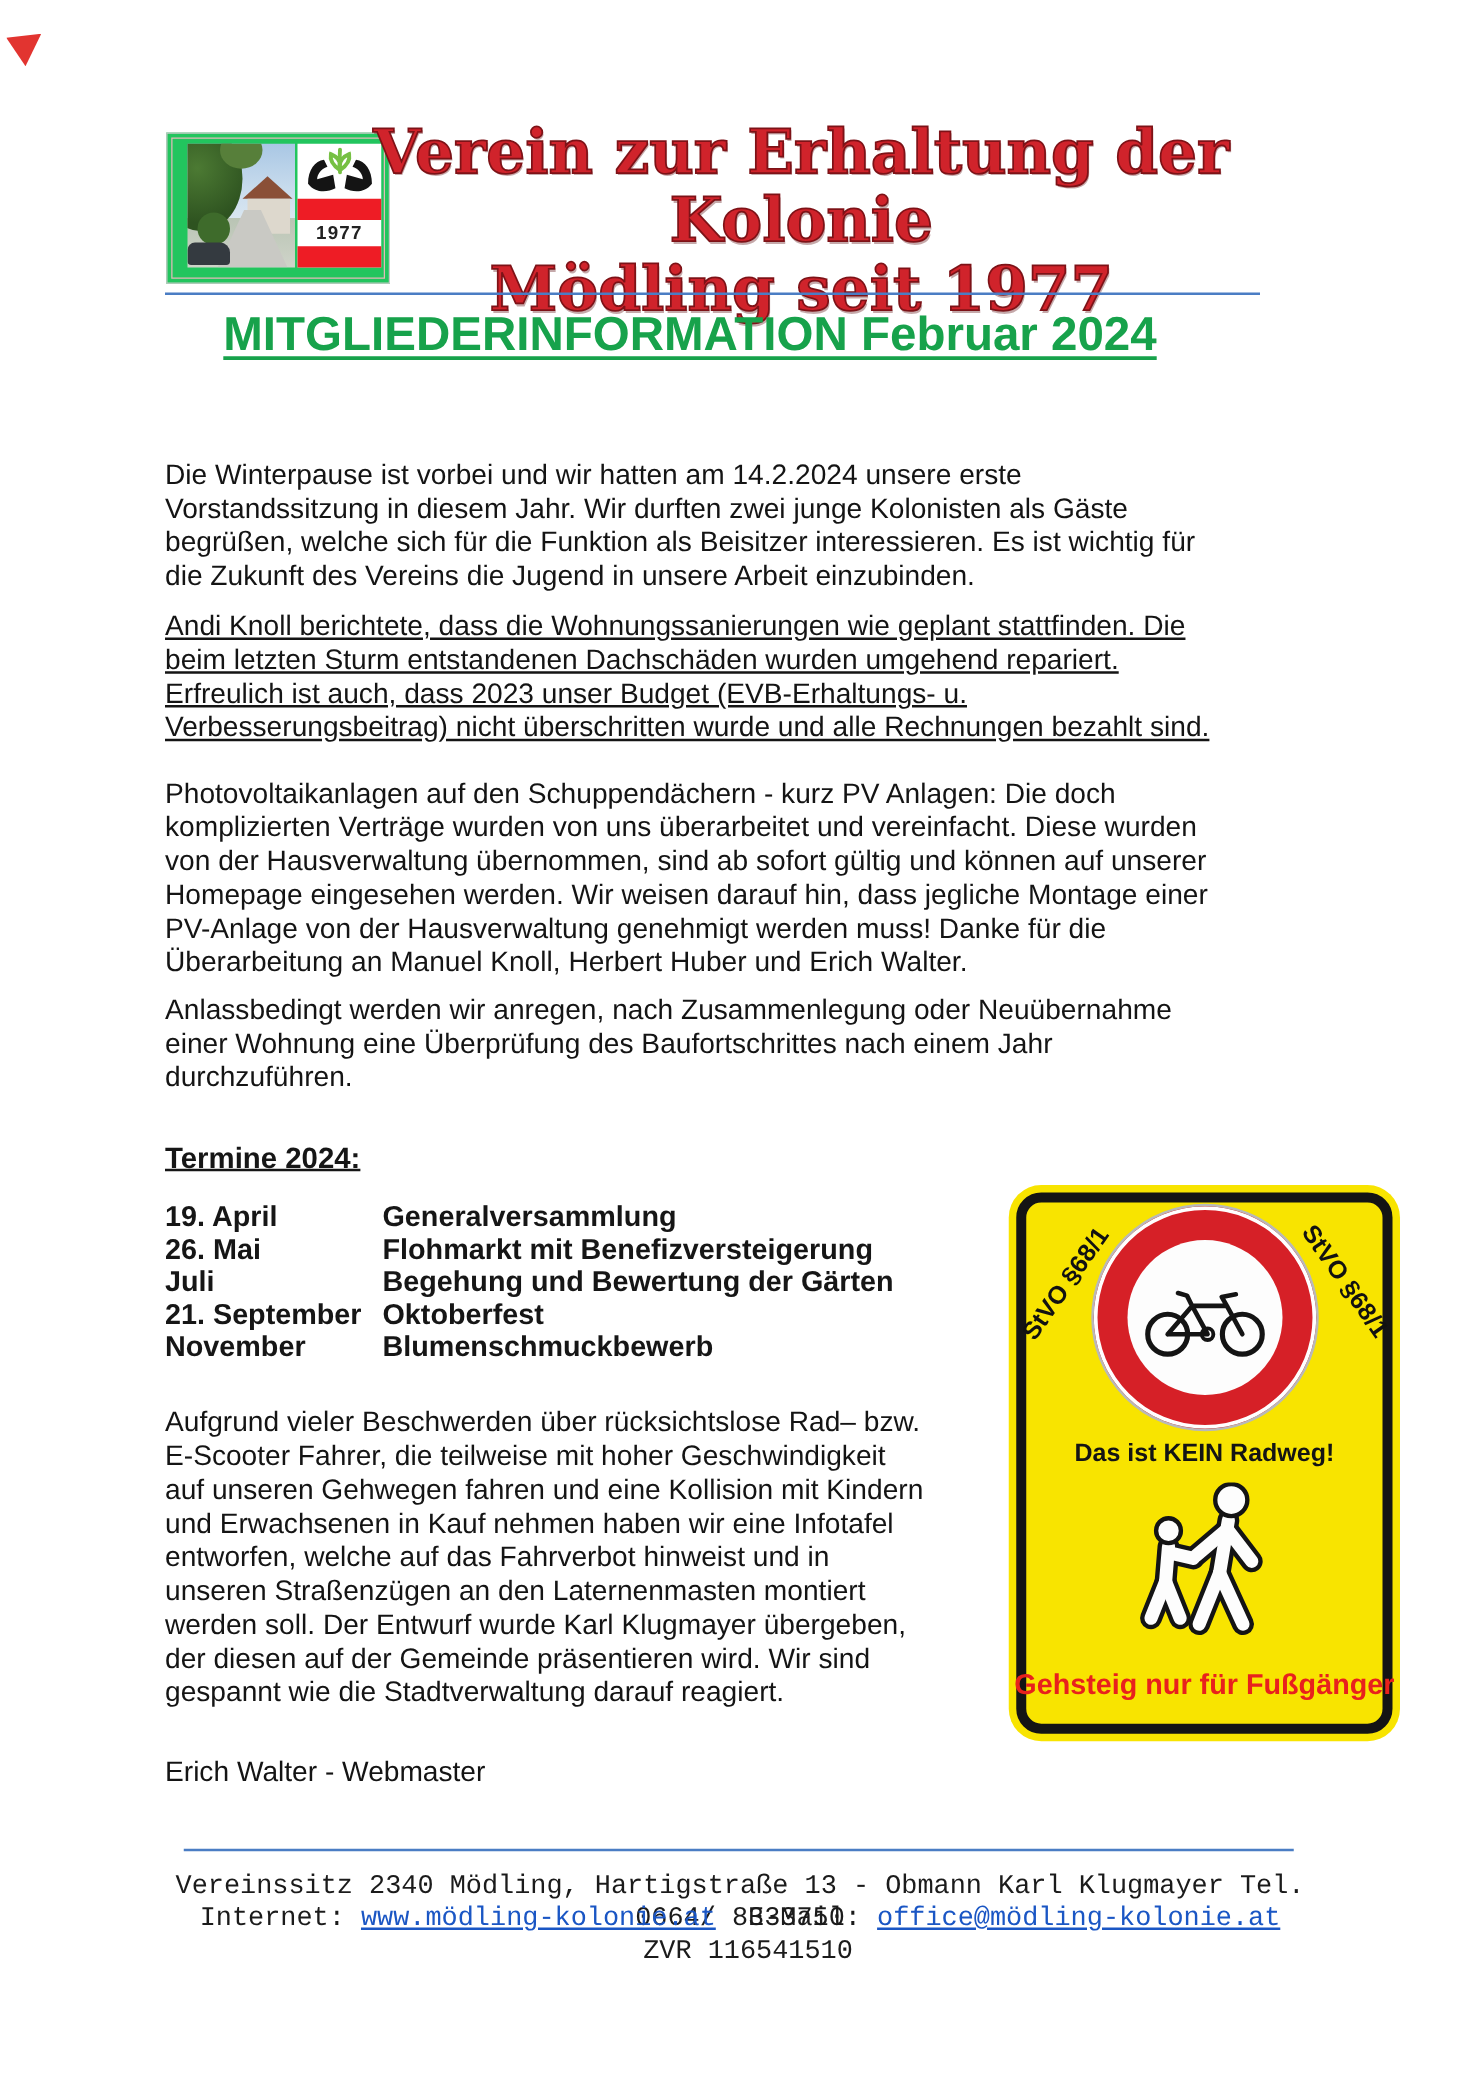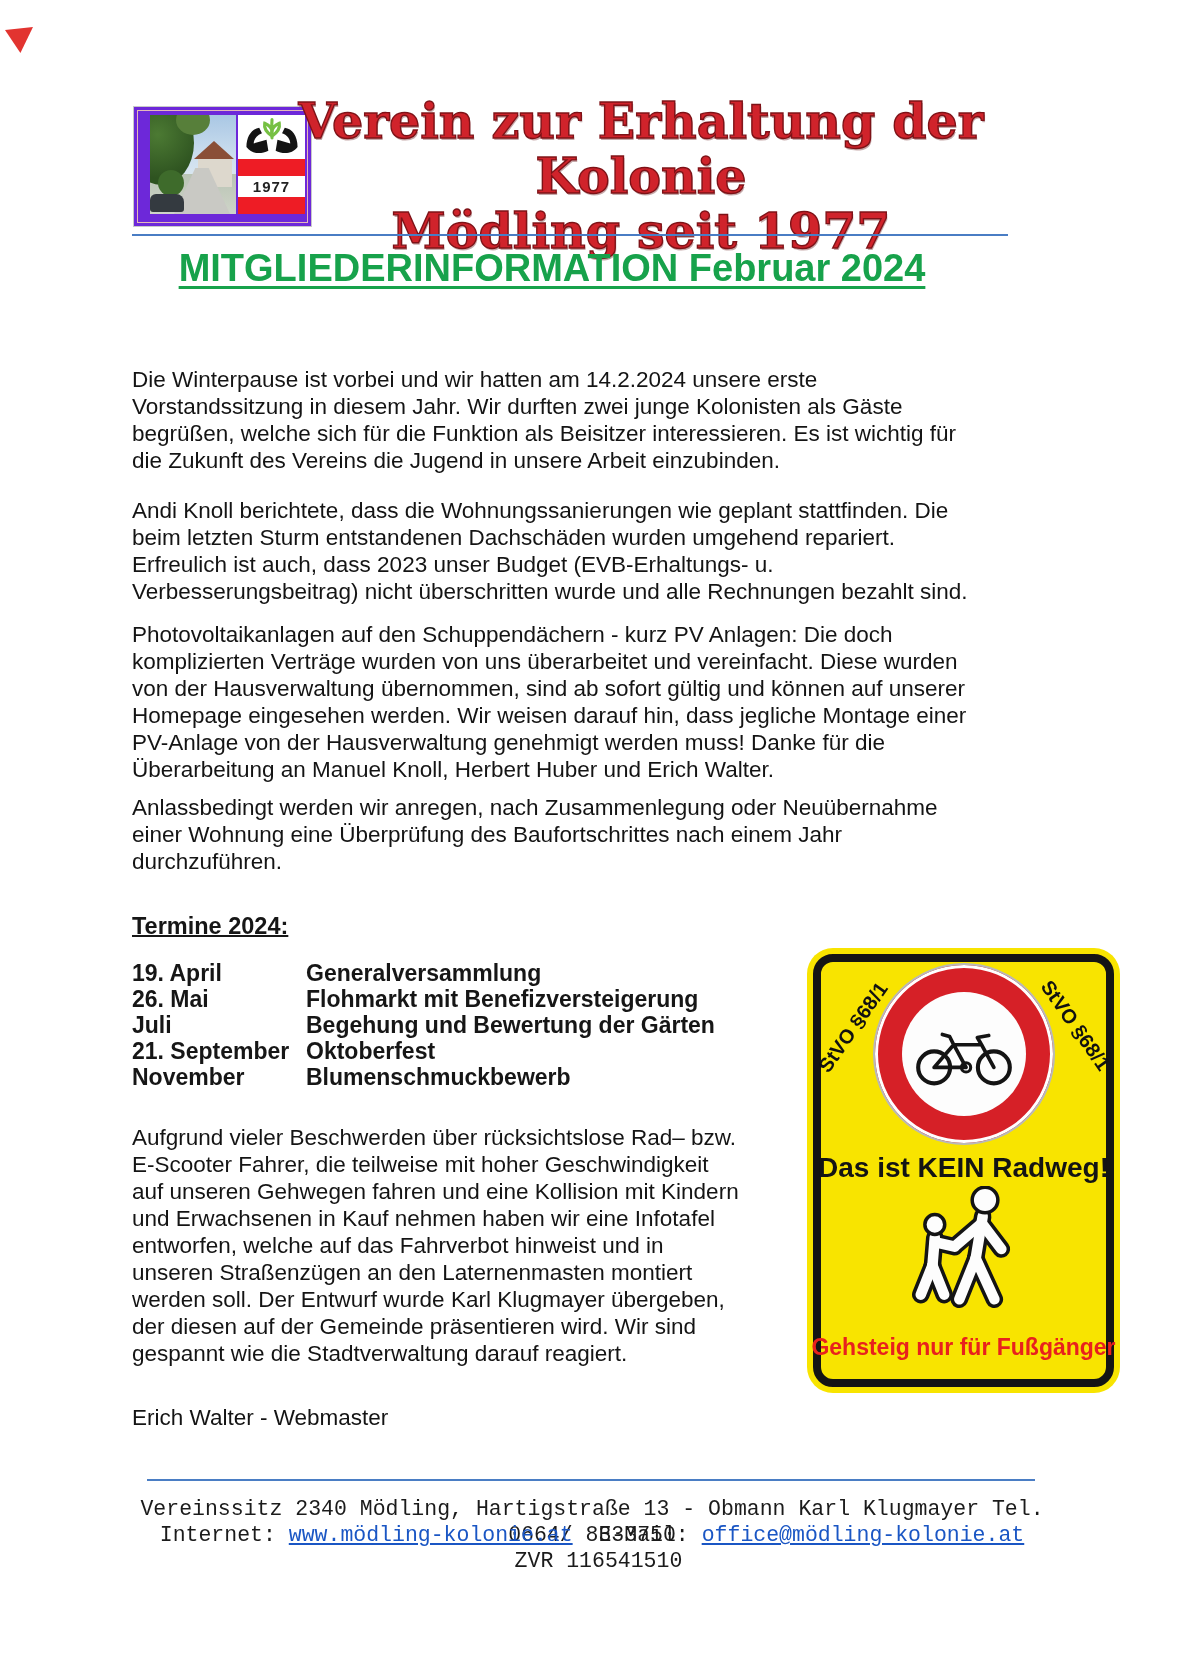--- a/index.html
+++ b/index.html
@@ -6,21 +6,21 @@
   #page{position:relative;width:1178px;height:1668px;background:#ffffff;
         font-family:"Liberation Sans",sans-serif;color:#161616;overflow:hidden;}
 
   .abs{position:absolute;}
 
   
   #corner-mark{left:5px;top:27px;width:28px;height:26px;background:#e23430;
     clip-path:polygon(0 12%,100% 0,55% 100%);}
 
   
-  #logo{left:133px;top:106px;width:177px;height:119px;border:1px solid #c9c9c9;background:#6d28d9;}
+  #logo{left:133px;top:106px;width:177px;height:119px;border:1px solid #c9c9c9;background:#22c55e;}
   #logo .inner{position:absolute;inset:3px;border:1px solid #e4b9b9;}
   #photo{position:absolute;left:16px;top:8px;width:86px;height:99px;overflow:hidden;
     background:linear-gradient(#a9c7e4 0%,#cfe0ef 45%,#d9e6f0 60%,#b9c4b4 60%,#cfd4c9 100%);}
   #photo .tree{position:absolute;left:-22px;top:-14px;width:66px;height:84px;border-radius:50%;
     background:radial-gradient(circle at 45% 40%,#4c7a33,#2e5320 70%);}
   #photo .tree2{position:absolute;left:26px;top:-10px;width:34px;height:30px;border-radius:50%;background:#577f3a;}
   #photo .roof{position:absolute;right:2px;top:26px;width:0;height:0;
     border-left:20px solid transparent;border-right:20px solid transparent;border-bottom:18px solid #8a4f37;}
   #photo .house{position:absolute;right:4px;top:44px;width:34px;height:28px;background:#ddd8cd;}
   #photo .path{position:absolute;left:24px;bottom:0;width:56px;height:46px;background:#c9c9c4;
@@ -41,21 +41,21 @@
 
   .rule{height:2px;background:#4a7dc4;}
   #rule-top{left:132px;top:234px;width:876px;}
   #rule-bottom{left:147px;top:1479px;width:888px;}
 
   #newsletter-title{left:132px;top:246px;width:840px;text-align:center;
     font-weight:bold;font-size:38px;line-height:44px;color:#17a24b;
     text-decoration:underline;text-decoration-thickness:3px;text-underline-offset:5px;}
 
   .par{left:132px;width:846px;font-size:22.5px;line-height:27px;white-space:pre-line;color:#141414;}
-  #p1{top:366px;} #p2{top:497px;} #p3{top:621px;} #p4{top:794px;}
+  #p1{top:366px;} #p2{top:487px;text-decoration:underline;} #p3{top:621px;} #p4{top:794px;}
   #p5{top:1124px;width:650px;}
 
   #termine-heading{left:132px;top:913px;font-size:23.5px;font-weight:bold;
     text-decoration:underline;text-decoration-thickness:2px;}
 
   #schedule{left:132px;top:960px;font-size:23px;font-weight:bold;line-height:26px;}
   #schedule .row{display:flex;align-items:flex-end;}
   #schedule .d{width:174px;}
 
   #signature{left:132px;top:1404px;font-size:22.5px;}
@@ -65,21 +65,21 @@
   #sign .frame{position:absolute;inset:6px;border:8px solid #141414;border-radius:20px;}
   .stvo{position:absolute;font-size:20px;font-weight:bold;color:#111;white-space:nowrap;}
   #stvo-left{left:-6px;top:68px;transform:rotate(-55deg);}
   #stvo-right{right:-8px;top:66px;transform:rotate(55deg);}
   #prohibition{position:absolute;left:50%;top:15px;transform:translateX(-50%);
     width:178px;height:178px;border-radius:50%;background:#d62027;border:2px solid #b9b9b9;
     box-shadow:inset 0 0 0 3px #fff;}
   #prohibition .core{position:absolute;inset:27px;border-radius:50%;background:#fdfdfd;
     display:flex;align-items:center;justify-content:center;}
   #sign-headline{position:absolute;left:0;top:204px;width:100%;text-align:center;
-    font-size:28px;font-weight:bold;color:#141414;}
+    font-size:20px;font-weight:bold;color:#141414;}
   #peds{position:absolute;left:50%;top:238px;transform:translateX(-50%);}
   #sign-footline{position:absolute;left:0;top:386px;width:100%;text-align:center;
     font-size:23px;font-weight:bold;color:#e8211d;}
 
   
   .footer-line{left:132px;width:920px;text-align:center;font-size:21.5px;line-height:26px;color:#1b1b1b;font-family:Liberation Mono, monospace;}
   #footer1{top:1496px;}
   #footer2{top:1522px;}
   .lnk{color:#1a56c4;text-decoration:underline;cursor:pointer;}
 </style>

